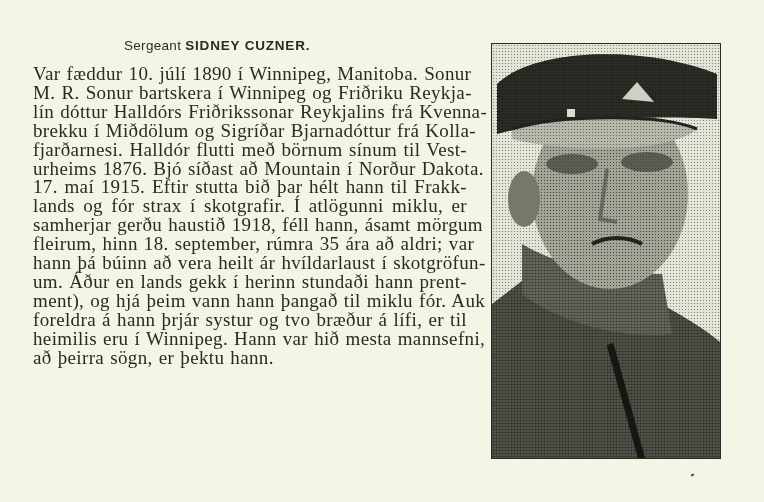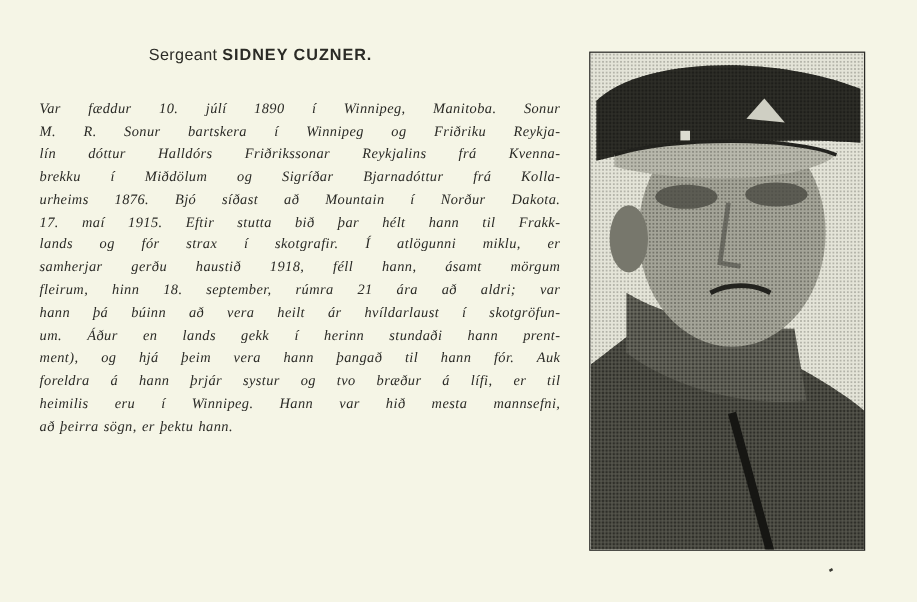--- a/index.html
+++ b/index.html
@@ -11,26 +11,25 @@
     color:#2a2a26;
   }
   .title {
     position:absolute; left:124px; top:38px;
     font-size:13.5px; letter-spacing:0.3px;
     font-family:Liberation Sans, sans-serif;
     color:#2b2b26;
   }
   .title .strong { font-weight:bold; letter-spacing:0.8px; }
   .body-text {
-    position:absolute; left:33px; top:81px; width:434px;
-    font-size:12px; line-height:18.9px;
+    position:absolute; left:33px; top:65px; width:434px;
+    font-size:19px; line-height:18.9px;
     text-align:justify;
     letter-spacing:0.35px;
     word-spacing:1px;
-    font-style:italic;
   }
   .body-text .line { display:block; white-space:nowrap; text-align-last:justify; text-align:justify; }
   .body-text .line.last { text-align-last:left; }
   .photo {
     position:absolute; left:491px; top:43px; width:230px; height:416px;
     border:1.5px solid #2a2a26;
     box-sizing:border-box;
     overflow:hidden;
     background:
       radial-gradient(circle at 1px 1px, rgba(40,40,35,0.55) 0.8px, transparent 1.1px) 0 0/3px 3px,
@@ -48,28 +47,29 @@
 <div class="title">
   <span>Sergeant</span>
   <span class="strong">SIDNEY CUZNER.</span>
 </div>
 
 <div class="body-text">
   <span class="line">Var fæddur 10. júlí 1890 í Winnipeg, Manitoba. Sonur</span>
   <span class="line">M. R. Sonur bartskera í Winnipeg og Friðriku Reykja-</span>
   <span class="line">lín dóttur Halldórs Friðrikssonar Reykjalins frá Kvenna-</span>
   <span class="line">brekku í Miðdölum og Sigríðar Bjarnadóttur frá Kolla-</span>
+  <span class="line">fjarðarnesi. Halldór flutti með börnum sínum til Vest-</span>
   <span class="line">urheims 1876. Bjó síðast að Mountain í Norður Dakota.</span>
   <span class="line">17. maí 1915. Eftir stutta bið þar hélt hann til Frakk-</span>
   <span class="line">lands og fór strax í skotgrafir. Í atlögunni miklu, er</span>
   <span class="line">samherjar gerðu haustið 1918, féll hann, ásamt mörgum</span>
-  <span class="line">fleirum, hinn 18. september, rúmra 21 ára að aldri; var</span>
+  <span class="line">fleirum, hinn 18. september, rúmra 35 ára að aldri; var</span>
   <span class="line">hann þá búinn að vera heilt ár hvíldarlaust í skotgröfun-</span>
   <span class="line">um. Áður en lands gekk í herinn stundaði hann prent-</span>
-  <span class="line">ment), og hjá þeim vera hann þangað til hann fór. Auk</span>
+  <span class="line">ment), og hjá þeim vann hann þangað til miklu fór. Auk</span>
   <span class="line">foreldra á hann þrjár systur og tvo bræður á lífi, er til</span>
   <span class="line">heimilis eru í Winnipeg. Hann var hið mesta mannsefni,</span>
   <span class="line last">að þeirra sögn, er þektu hann.</span>
 </div>
 
 <div class="photo">
   <svg width="230" height="416" viewBox="0 0 230 416">
     <defs>
       <pattern id="dots" width="3" height="3" patternUnits="userSpaceOnUse">
         <circle cx="1.5" cy="1.5" r="1.1" fill="#1e1e1a"></circle>

